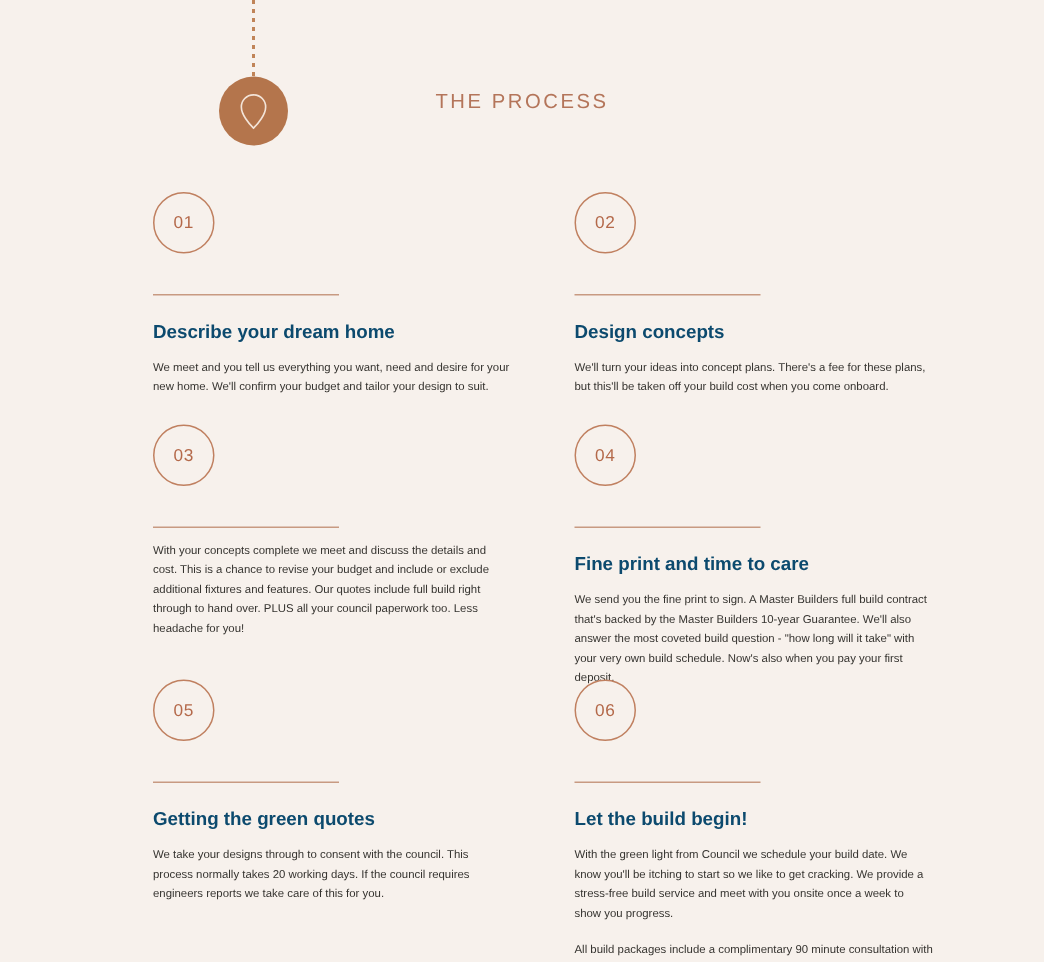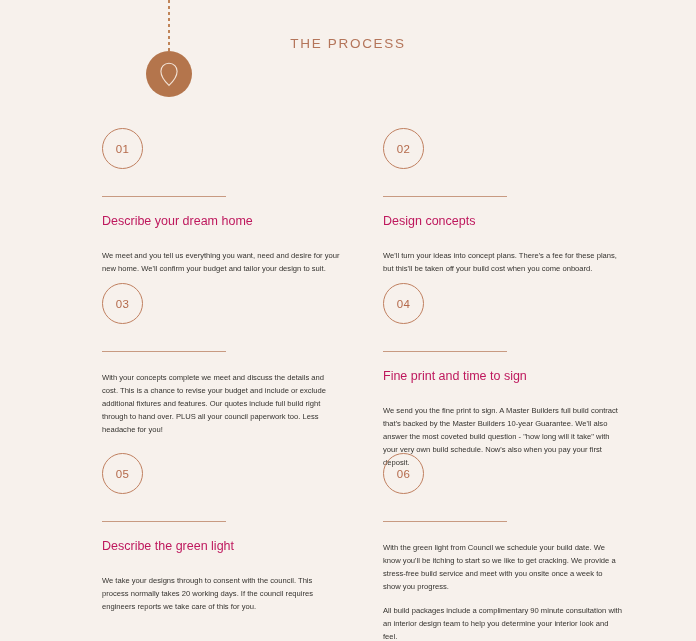--- a/index.html
+++ b/index.html
@@ -45,21 +45,21 @@
     display: flex;
     align-items: center;
     justify-content: center;
   }
   .hanger-badge svg { display: block; }
 
   
   .header {
     position: absolute;
     left: 198px;
-    top: 36px;
+    top: 60px;
     width: 300px;
     text-align: center;
   }
   .header-title {
     color: #b4755a;
     font-size: 13.5px;
     letter-spacing: 1.7px;
     font-weight: 400;
     margin: 0 0 9px 0;
     line-height: 1.2;
@@ -107,31 +107,31 @@
     letter-spacing: 0.4px;
     box-sizing: border-box;
   }
   .step-rule {
     width: 124px;
     height: 1px;
     background: #c89a81;
     margin-top: 27px;
   }
   .step-title {
-    color: #be185d;
+    color: #0c4a6e;
     font-size: 12.5px;
-    font-weight: 400;
+    font-weight: 700;
     margin: 17px 0 0 0;
     line-height: 1.25;
   }
   .step-body {
     color: #35332f;
     font-size: 7.6px;
     line-height: 1.72;
-    margin: 19px 0 0 0;
+    margin: 8px 0 0 0;
     width: 239px;
   }
   .step-body + .step-body { margin-top: 11px; }
 </style>
 </head>
 <body>
 
 <div class="hanger">
   <div class="hanger-line"></div>
   <div class="hanger-badge">
@@ -166,33 +166,34 @@
 
   <div class="step-row row-b">
     <div class="step col-left">
       <div class="step-num">03</div>
       <div class="step-rule"></div>
       <p class="step-body">With your concepts complete we meet and discuss the details and cost. This is a chance to revise your budget and include or exclude additional fixtures and features. Our quotes include full build right through to hand over. PLUS all your council paperwork too. Less headache for you!</p>
     </div>
     <div class="step col-right" style="margin-left:0">
       <div class="step-num">04</div>
       <div class="step-rule"></div>
-      <h2 class="step-title">Fine print and time to sign</h2>
+      <h2 class="step-title">Fine print and time to care</h2>
       <p class="step-body">We send you the fine print to sign. A Master Builders full build contract that's backed by the Master Builders 10-year Guarantee. We'll also answer the most coveted build question - "how long will it take" with your very own build schedule. Now's also when you pay your first deposit.</p>
     </div>
   </div>
 
   <div class="step-row row-c">
     <div class="step col-left">
       <div class="step-num">05</div>
       <div class="step-rule"></div>
-      <h2 class="step-title">Describe the green light</h2>
+      <h2 class="step-title">Getting the green quotes</h2>
       <p class="step-body">We take your designs through to consent with the council. This process normally takes 20 working days. If the council requires engineers reports we take care of this for you.</p>
     </div>
     <div class="step col-right" style="margin-left:0">
       <div class="step-num">06</div>
       <div class="step-rule"></div>
+      <h2 class="step-title">Let the build begin!</h2>
       <p class="step-body">With the green light from Council we schedule your build date. We know you'll be itching to start so we like to get cracking. We provide a stress-free build service and meet with you onsite once a week to show you progress.</p>
       <p class="step-body">All build packages include a complimentary 90 minute consultation with an interior design team to help you determine your interior look and feel.</p>
     </div>
   </div>
 
 </div>
 
 </body></html>

